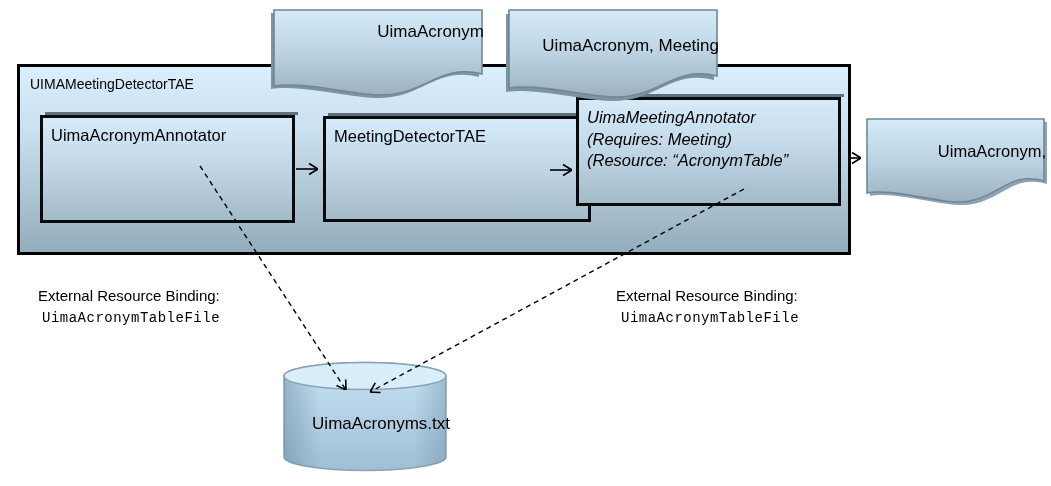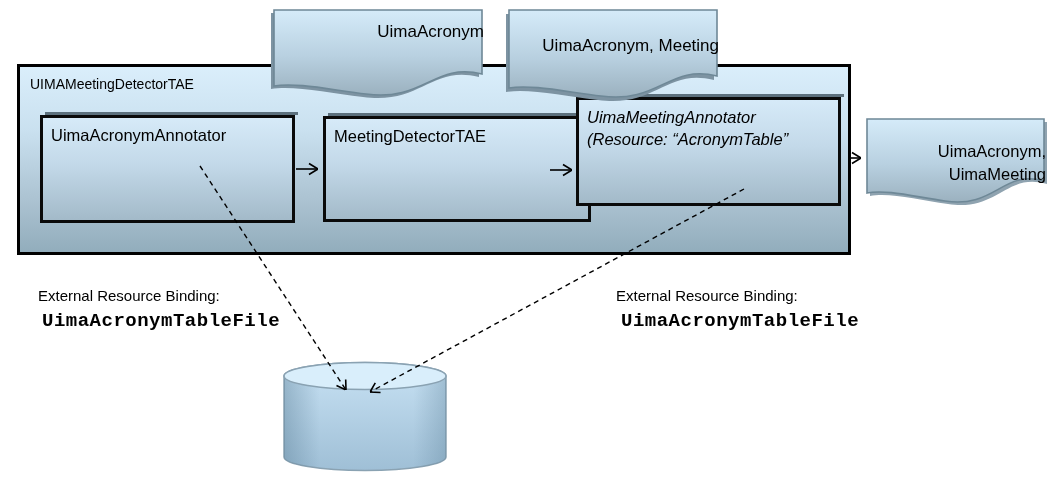--- a/index.html
+++ b/index.html
@@ -34,22 +34,22 @@
   .doclabel{
     position:absolute;z-index:20;text-align:right;font-size:17px;line-height:23px;
     white-space:nowrap;
   }
   #doc1-label{left:270px;top:20px;width:214px;}
   #doc2-label{left:505px;top:34px;width:214px;}
   #doc3-label{left:864px;top:140px;width:182px;font-size:16.5px;}
   
   .bind-label{position:absolute;font-size:15px;z-index:20;white-space:nowrap;}
   .bind-value{
-    position:absolute;font-size:19px;z-index:20;white-space:nowrap;
-    font-family:"Liberation Mono","DejaVu Sans Mono",monospace;letter-spacing:.5px;font-weight:bold;
+    position:absolute;font-size:14px;z-index:20;white-space:nowrap;
+    font-family:"Liberation Mono","DejaVu Sans Mono",monospace;letter-spacing:.5px;
   }
   #bind-left-label{left:38px;top:287px;}
   #bind-left-value{left:42px;top:310px;}
   #bind-right-label{left:616px;top:287px;}
   #bind-right-value{left:621px;top:310px;}
   
   #cyl-svg{position:absolute;left:280px;top:360px;z-index:10;}
   #cyl-label{left:280px;top:412px;width:170px;}
   
   #arrows{position:absolute;left:0;top:0;z-index:50;pointer-events:none;}
@@ -66,20 +66,21 @@
   <div class="ibox" id="box1">
     <div>UimaAcronymAnnotator</div>
   </div>
 
   <div class="ibox" id="box2">
     <div>MeetingDetectorTAE</div>
   </div>
 
   <div class="ibox" id="box3">
     <div>UimaMeetingAnnotator</div>
+    <div>(Requires: Meeting)</div>
     <div>(Resource: “AcronymTable”</div>
   </div>
 
   <svg class="docsvg" style="left:270px;top:8px;" width="214" height="96">
     <defs>
       <linearGradient id="docGrad" x1="0" y1="0" x2="0" y2="1">
         <stop offset="0" stop-color="#d5ebf9"></stop>
         <stop offset="0.55" stop-color="#b8d0e0"></stop>
         <stop offset="1" stop-color="#9bb1bf"></stop>
       </linearGradient>
@@ -94,21 +95,20 @@
     <path d="M0,0 H208 V66 C160,54 150,94 92,86 C58,82 22,74 0,78 Z" transform="translate(4,2)" fill="url(#docGrad)" stroke="#6e8897" stroke-width="1.6"></path>
   </svg>
   <div class="doclabel" id="doc2-label">UimaAcronym, Meeting</div>
 
   <svg class="docsvg" style="left:864px;top:116px;" width="186" height="96">
     <path d="M0,0 H177 V62 C136,50 128,90 78,82 C49,78 19,70 0,74 Z" transform="translate(6,6)" fill="#8fa3b0" stroke="none"></path>
     <path d="M0,0 H177 V62 C136,50 128,90 78,82 C49,78 19,70 0,74 Z" transform="translate(3,3)" fill="url(#docGrad)" stroke="#6e8897" stroke-width="1.6"></path>
   </svg>
   <div class="doclabel" id="doc3-label">
     <div>UimaAcronym,</div>
-    <div>UimaMeeting</div>
   </div>
 
   <div class="bind-label" id="bind-left-label">External Resource Binding:</div>
   <div class="bind-value" id="bind-left-value">UimaAcronymTableFile</div>
 
   <div class="bind-label" id="bind-right-label">External Resource Binding:</div>
   <div class="bind-value" id="bind-right-value">UimaAcronymTableFile</div>
 
   <svg id="cyl-svg" width="170" height="115">
     <defs>
@@ -120,20 +120,21 @@
         <stop offset="0" stop-color="#51768e" stop-opacity="0.38"></stop>
         <stop offset="0.22" stop-color="#51768e" stop-opacity="0"></stop>
         <stop offset="0.8" stop-color="#51768e" stop-opacity="0"></stop>
         <stop offset="1" stop-color="#51768e" stop-opacity="0.3"></stop>
       </linearGradient>
     </defs>
     <path d="M4,16 A81,13.5 0 0 1 166,16 V97 A81,13.5 0 0 1 4,97 Z" fill="url(#cylBody)" stroke="#8aa2b2" stroke-width="1.5"></path>
     <path d="M4,16 A81,13.5 0 0 1 166,16 V97 A81,13.5 0 0 1 4,97 Z" fill="url(#cylSide)" stroke="none"></path>
     <ellipse cx="85" cy="16" rx="81" ry="13.5" fill="#d9eefb" stroke="#8aa2b2" stroke-width="1.5"></ellipse>
   </svg>
+  <div class="doclabel" id="cyl-label">UimaAcronyms.txt</div>
 
   <svg id="arrows" width="1051" height="486">
     <defs>
       <marker id="openArrow" markerWidth="14" markerHeight="14" refX="0" refY="0" orient="auto" markerUnits="userSpaceOnUse" viewBox="-14 -7 14 14">
         <path d="M-9,-5.5 L0,0 L-9,5.5" fill="none" stroke="#000" stroke-width="1.6"></path>
       </marker>
     </defs>
 
     <line x1="296" y1="169" x2="318" y2="169" stroke="#000" stroke-width="1.6" marker-end="url(#openArrow)"></line>
     <line x1="550" y1="170" x2="572" y2="170" stroke="#000" stroke-width="1.6" marker-end="url(#openArrow)"></line>

